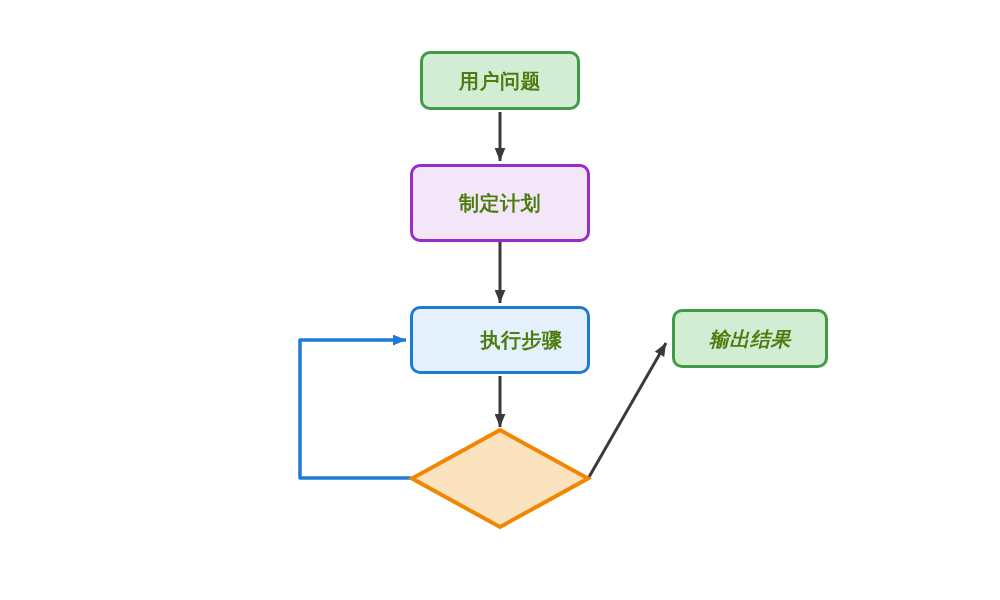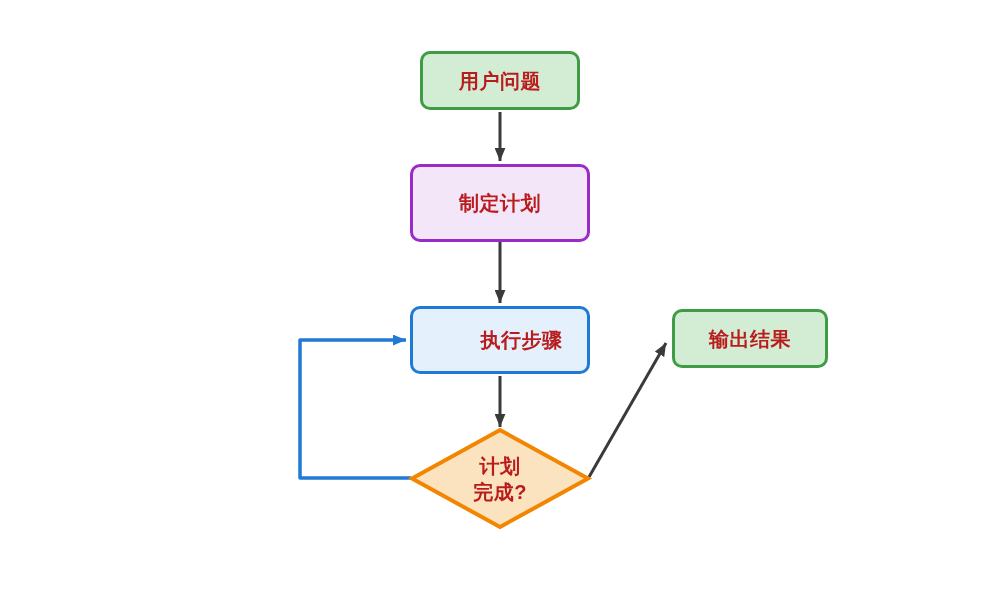--- a/index.html
+++ b/index.html
@@ -28,23 +28,23 @@
     box-sizing: border-box;
     border: 3px solid #000;
     border-radius: 10px;
     display: flex;
     align-items: center;
     justify-content: center;
   }
   .node-label {
     font-size: 20px;
     font-weight: bold;
-    color: #b91c1c;
+    color: #4d7c0f;
     letter-spacing: 0.5px;
-    text-align: center;
+    text-align: left;
     white-space: pre-line;
     line-height: 26px;
   }
   
   #node-user-question  { left: 420px; top: 51px;  width: 160px; height: 59px; }
   #node-make-plan      { left: 410px; top: 164px; width: 180px; height: 78px; }
   #node-execute-steps  { left: 410px; top: 306px; width: 180px; height: 68px; padding-left: 43px; }
   #node-output-result  { left: 672px; top: 309px; width: 156px; height: 59px; }
   #node-plan-complete-label {
     position: absolute;
@@ -86,22 +86,18 @@
   </div>
 
   <div class="node" id="node-make-plan" style="background-color: rgb(244, 230, 249); border-color: rgb(154, 43, 201);">
     <span class="node-label">制定计划</span>
   </div>
 
   <div class="node" id="node-execute-steps" style="background-color: rgb(228, 241, 253); border-color: rgb(32, 121, 213);">
     <span class="node-label">执行步骤</span>
   </div>
 
-  <div id="node-plan-complete-label">
-    <span class="node-label">计划
-完成?</span>
-  </div>
 
-  <div class="node" id="node-output-result" style="background-color: rgb(211, 236, 212); border-color: rgb(63, 156, 69);">
+  <div class="node" id="node-output-result" style="background-color: rgb(211, 236, 212); border-color: rgb(63, 156, 69); font-style: italic;">
     <span class="node-label">输出结果</span>
   </div>
 
 </div>
 
 </body></html>

